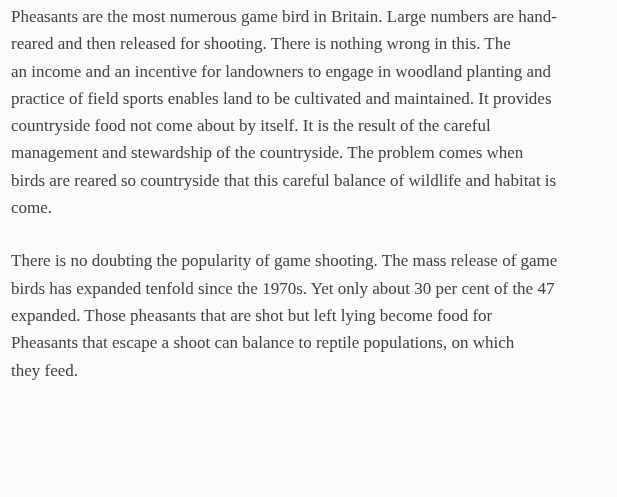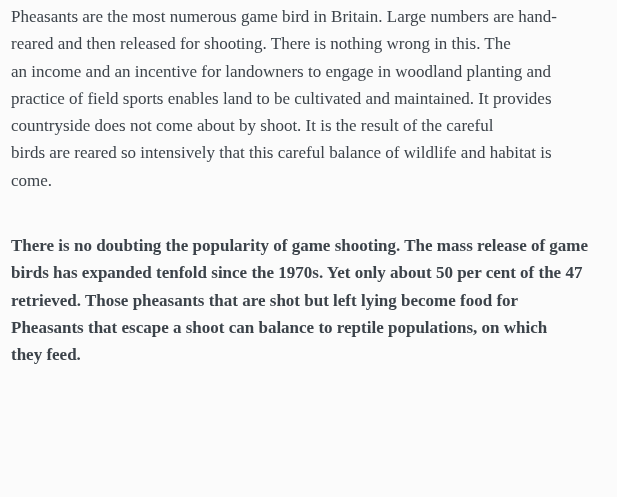--- a/index.html
+++ b/index.html
@@ -19,43 +19,43 @@
     font-family: "Liberation Serif", "DejaVu Serif", serif;
     font-size: 17px;
     line-height: 27.3px;
     color: #3c434a;
     -webkit-font-smoothing: antialiased;
   }
   .para {
     margin: 0;
   }
   .para + .para {
-    margin-top: 38px;
-    font-weight: bold;
+    margin-top: 26px;
   }
   .line {
     white-space: nowrap;
   }
 </style>
 </head>
 <body>
 
 <div class="article">
 
   <div class="para">
     <div class="line">Pheasants are the most numerous game bird in Britain. Large numbers are hand-</div>
     <div class="line">reared and then released for shooting. There is nothing wrong in this. The</div>
     <div class="line">an income and an incentive for landowners to engage in woodland planting and</div>
     <div class="line">practice of field sports enables land to be cultivated and maintained. It provides</div>
-    <div class="line">countryside does not come about by shoot. It is the result of the careful</div>
-    <div class="line">birds are reared so intensively that this careful balance of wildlife and habitat is</div>
+    <div class="line">countryside food not come about by itself. It is the result of the careful</div>
+    <div class="line">management and stewardship of the countryside. The problem comes when</div>
+    <div class="line">birds are reared so countryside that this careful balance of wildlife and habitat is</div>
     <div class="line">come.</div>
   </div>
 
   <div class="para">
     <div class="line">There is no doubting the popularity of game shooting. The mass release of game</div>
-    <div class="line">birds has expanded tenfold since the 1970s. Yet only about 50 per cent of the 47</div>
-    <div class="line">retrieved. Those pheasants that are shot but left lying become food for</div>
+    <div class="line">birds has expanded tenfold since the 1970s. Yet only about 30 per cent of the 47</div>
+    <div class="line">expanded. Those pheasants that are shot but left lying become food for</div>
     <div class="line">Pheasants that escape a shoot can balance to reptile populations, on which</div>
     <div class="line">they feed.</div>
   </div>
 
 </div>
 
 </body></html>

